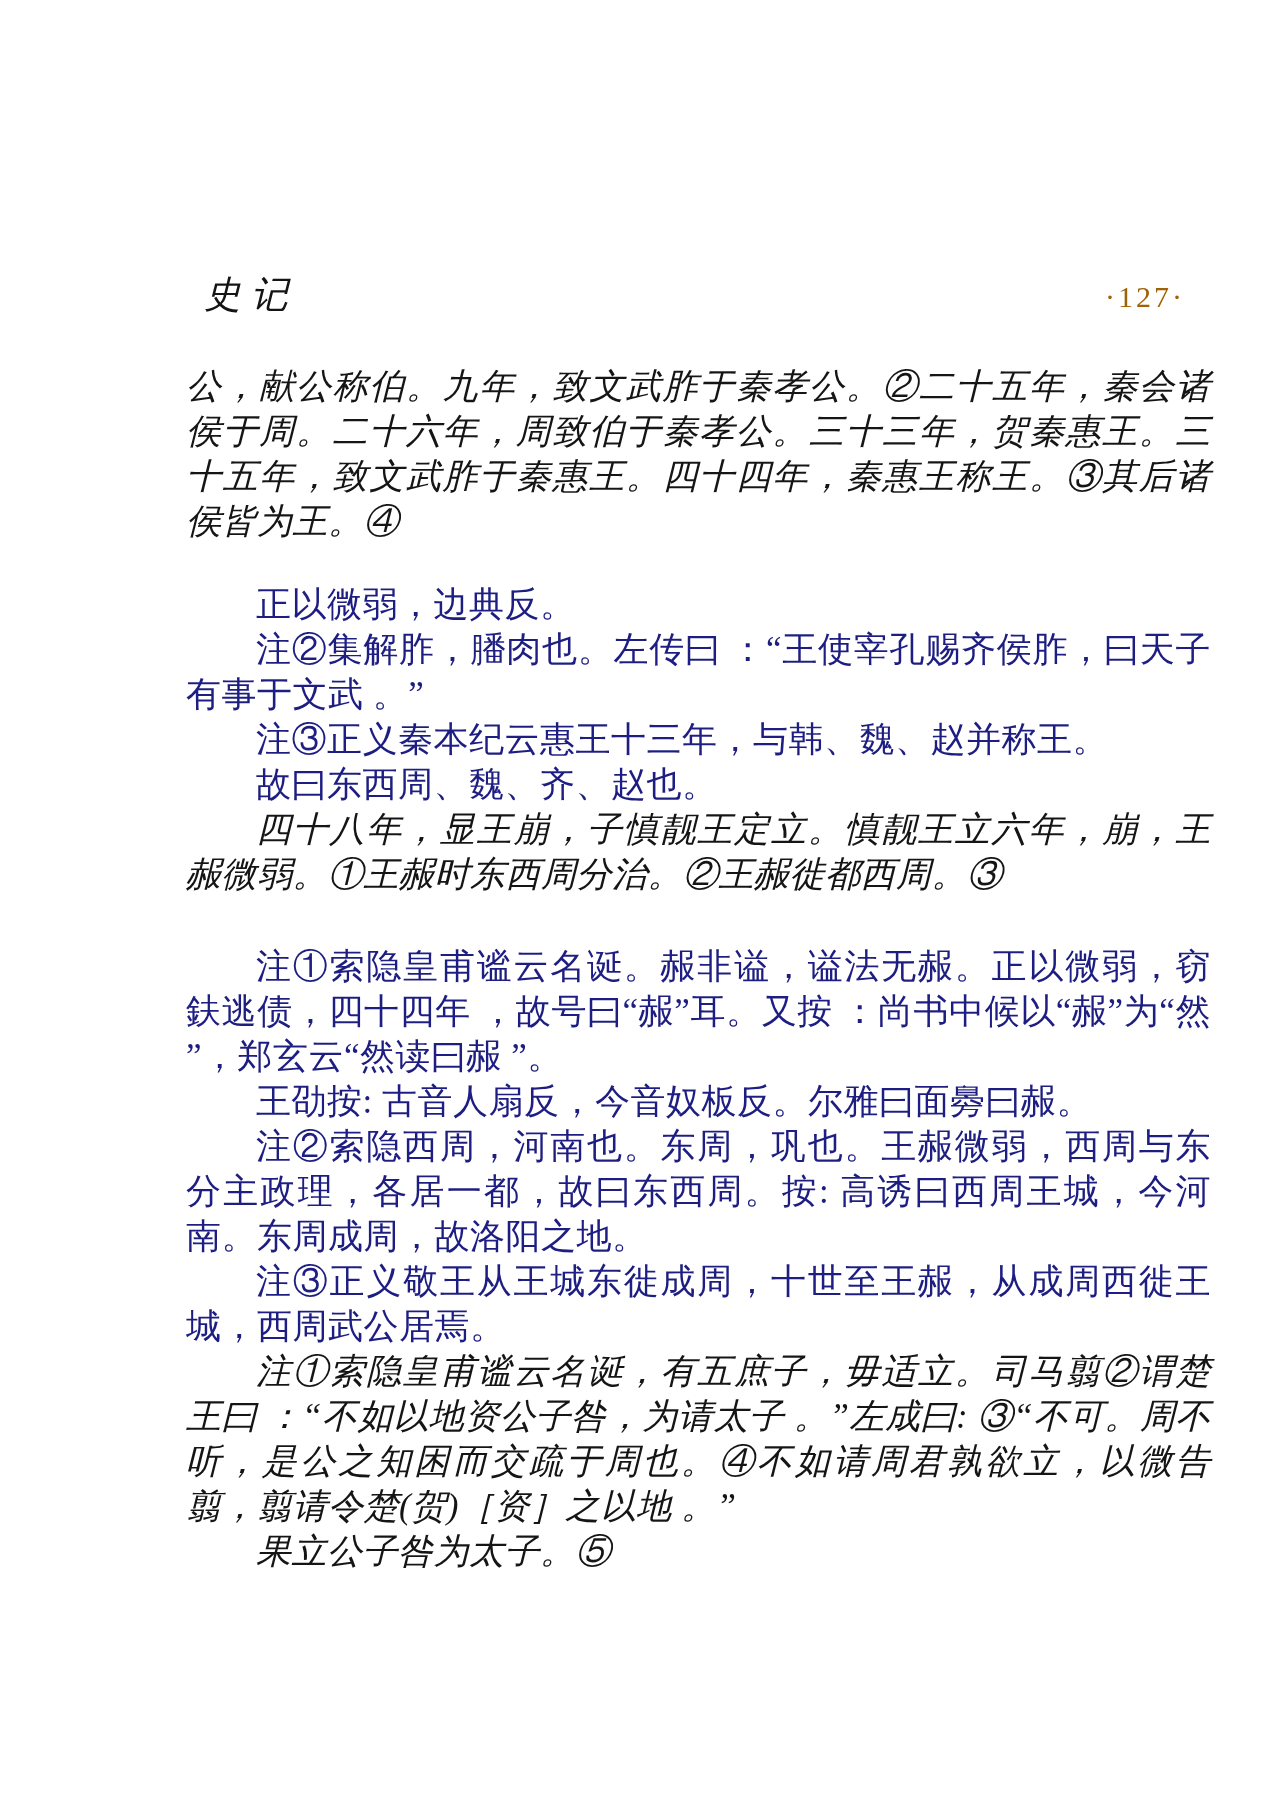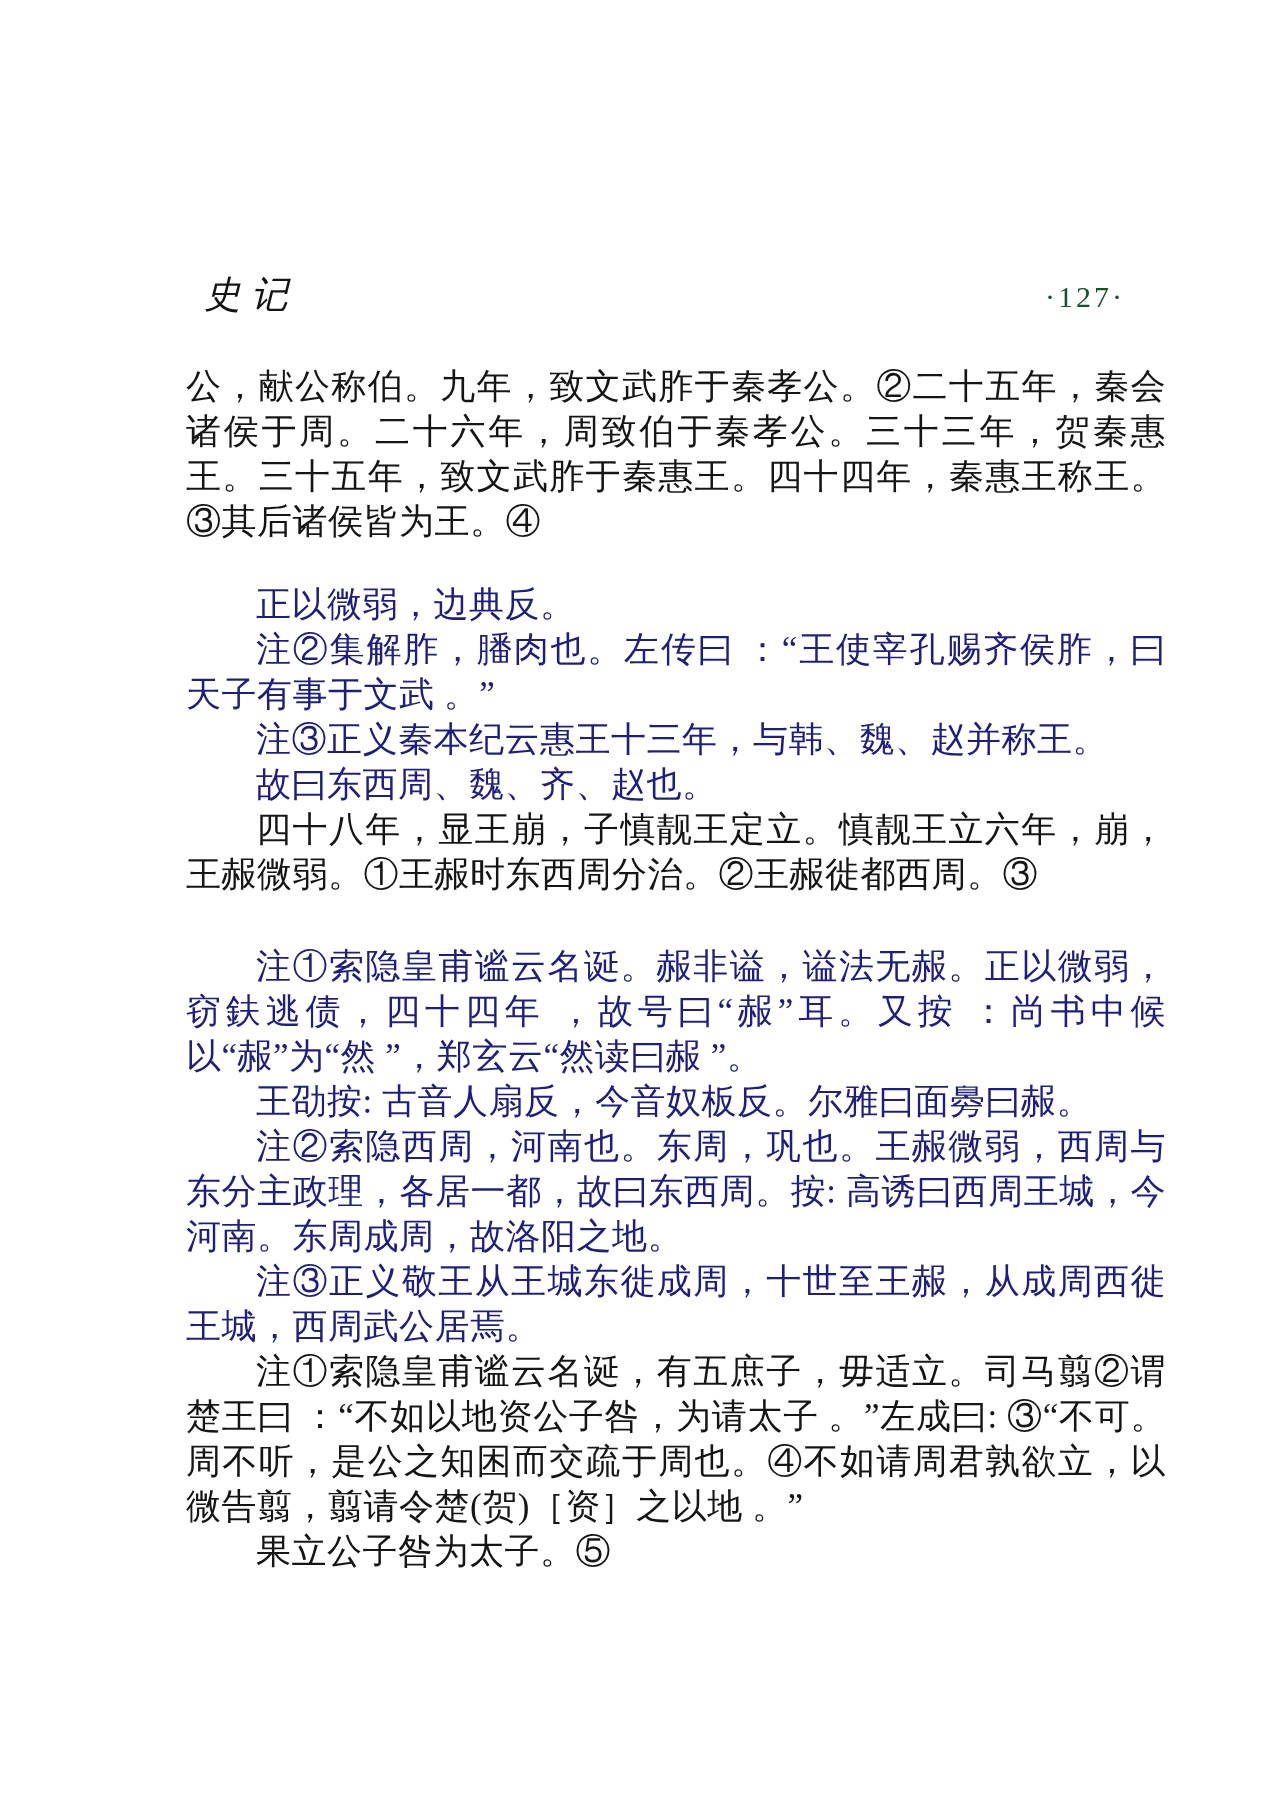--- a/index.html
+++ b/index.html
@@ -6,55 +6,56 @@
     margin: 0;
     padding: 0;
     background: #ffffff;
   }
   .page {
     position: relative;
     width: 1283px;
     height: 1795px;
     background: #ffffff;
     box-sizing: border-box;
-    padding: 270px 117px 0 186px;
+    padding: 270px 72px 0 186px;
     font-family: "Liberation Serif", "DejaVu Serif", serif;
     overflow: hidden;
   }
   .page-header {
     display: flex;
     justify-content: space-between;
     align-items: baseline;
     margin-bottom: 44px;
   }
   .book-title {
     font-size: 37px;
     font-style: italic;
     font-weight: 500;
     color: #141414;
     letter-spacing: 10px;
     margin-left: 18px;
   }
   .page-number {
     font-size: 30px;
-    color: #14532d;
+    color: #a16207;
     letter-spacing: 3px;
-    margin-right: 41px;
+    margin-right: 26px;
   }
   .page-body p {
     margin: 0;
     font-size: 35px;
     line-height: 45px;
     text-align: justify;
     text-justify: inter-character;
     letter-spacing: 0.5px;
   }
   .body-text {
     color: #151515;
     text-indent: 2em;
+    font-style: italic;
   }
   .no-indent {
     text-indent: 0;
   }
   .note-text {
     color: #1e1e82;
     text-indent: 2em;
   }
   .gap-before-sm { margin-top: 38px !important; }
   .gap-before-md { margin-top: 47px !important; }

